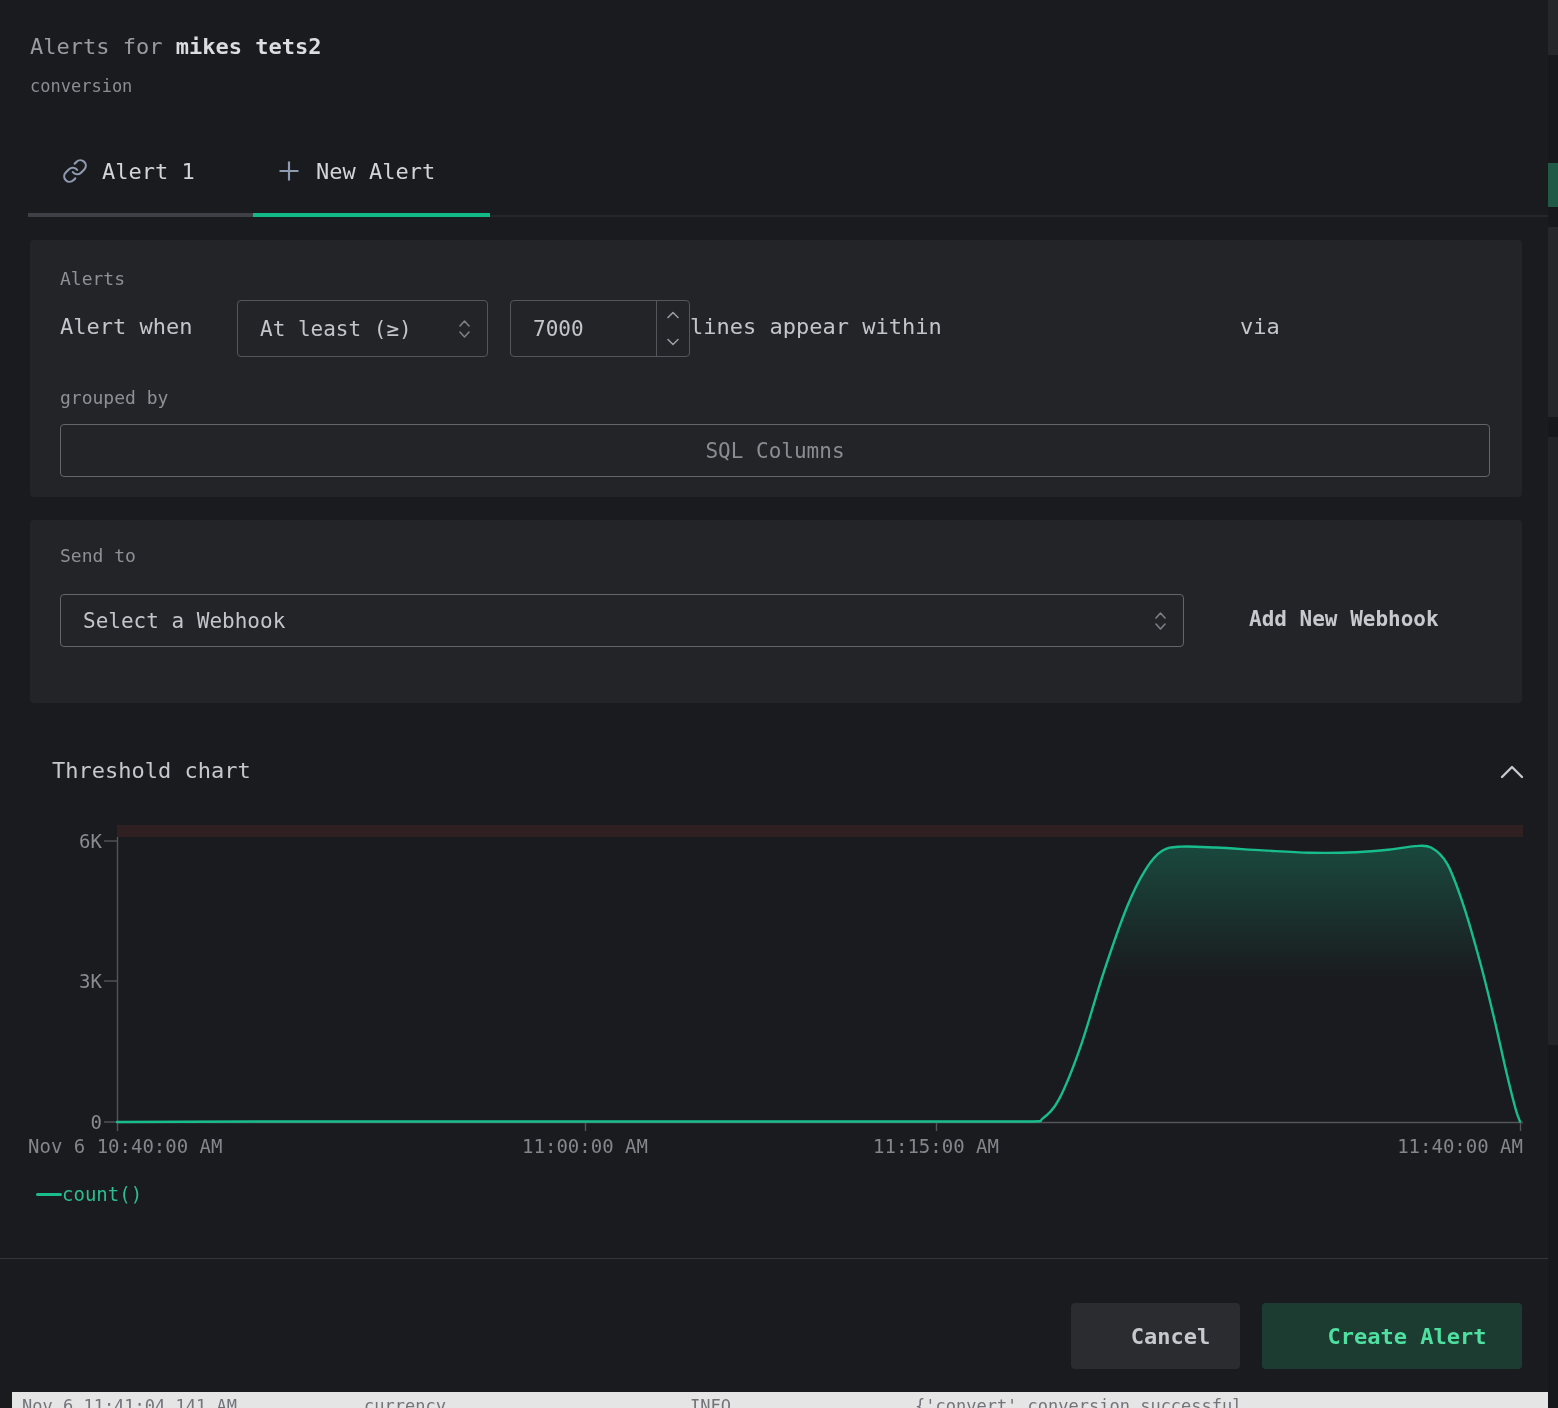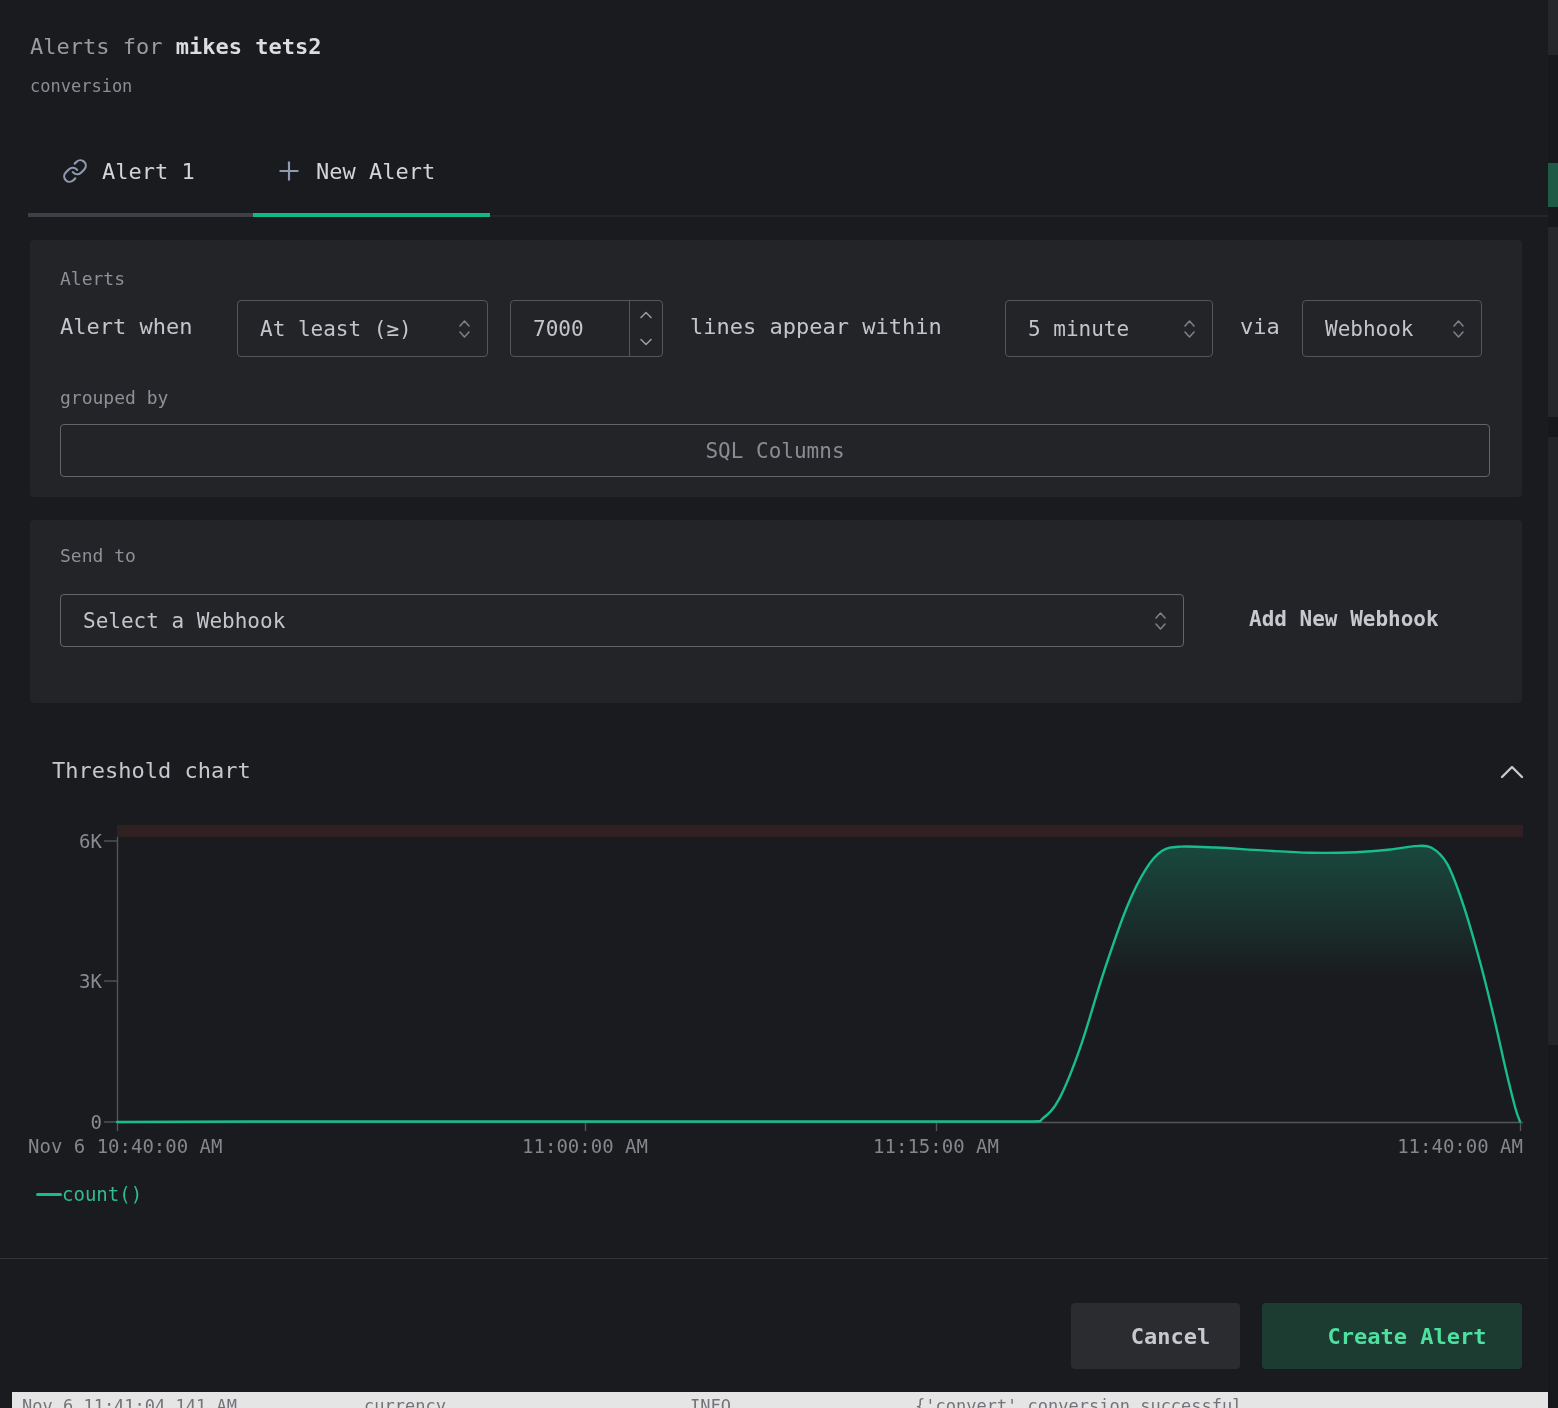--- a/index.html
+++ b/index.html
@@ -116,55 +116,41 @@
     <div class="abs row-text" style="left:30px; top:74px;">Alert when</div>
 
     <div class="abs selectbox" style="left:207px; top:60px; width:251px; height:57px;">
       <span>At least (≥)</span>
       <svg class="updown" width="13" height="22" viewBox="0 0 13 22" fill="none" stroke="#8e8f95" stroke-width="1.6" stroke-linecap="round" stroke-linejoin="round">
         <polyline points="2,8 6.5,3 11,8"></polyline>
           <polyline points="2,14 6.5,19 11,14"></polyline>
       </svg>
     </div>
 
-    <div class="abs numwrap" style="left:480px; top:60px; width:153px; height:57px;">
+    <div class="abs numwrap" style="left:480px; top:60px; width:180px; height:57px;">
       <input value="7000" style="">
       <div class="spinner">
         <div class="sbtn">
           <svg width="12" height="8" viewBox="0 0 12 8" fill="none" stroke="#9a9ba1" stroke-width="1.6" stroke-linecap="round" stroke-linejoin="round">
               <polyline points="1,6.5 6,1.5 11,6.5"></polyline>
             </svg>
         </div>
         <div class="sbtn">
           <svg width="12" height="8" viewBox="0 0 12 8" fill="none" stroke="#9a9ba1" stroke-width="1.6" stroke-linecap="round" stroke-linejoin="round">
               <polyline points="1,1.5 6,6.5 11,1.5"></polyline>
             </svg>
         </div>
       </div>
     </div>
 
     <div class="abs row-text" style="left:660px; top:74px;">lines appear within</div>
 
-    <div class="abs selectbox" style="left:975px; top:60px; width:208px; height:57px;">
-      <span>5 minute</span>
-      <svg class="updown" width="13" height="22" viewBox="0 0 13 22" fill="none" stroke="#8e8f95" stroke-width="1.6" stroke-linecap="round" stroke-linejoin="round">
-        <polyline points="2,8 6.5,3 11,8"></polyline>
-          <polyline points="2,14 6.5,19 11,14"></polyline>
-      </svg>
-    </div>
 
     <div class="abs row-text" style="left:1210px; top:74px;">via</div>
 
-    <div class="abs selectbox" style="left:1272px; top:60px; width:180px; height:57px;">
-      <span>Webhook</span>
-      <svg class="updown" width="13" height="22" viewBox="0 0 13 22" fill="none" stroke="#8e8f95" stroke-width="1.6" stroke-linecap="round" stroke-linejoin="round">
-        <polyline points="2,8 6.5,3 11,8"></polyline>
-          <polyline points="2,14 6.5,19 11,14"></polyline>
-      </svg>
-    </div>
 
     <div class="abs sec-label" style="left:30px; top:147px;">grouped by</div>
     <input class="abs textinput" style="left: 30px; top: 184px; width: 1430px; height: 53px;" placeholder="SQL Columns">
   </div>
 
   <div class="abs panel panel-send">
     <div class="abs sec-label" style="left:30px; top:25px;">Send to</div>
     <div class="abs selectbox light" style="left:30px; top:74px; width:1124px; height:53px;">
       <span>Select a Webhook</span>
       <svg class="updown" width="13" height="22" viewBox="0 0 13 22" fill="none" stroke="#8e8f95" stroke-width="1.6" stroke-linecap="round" stroke-linejoin="round">

